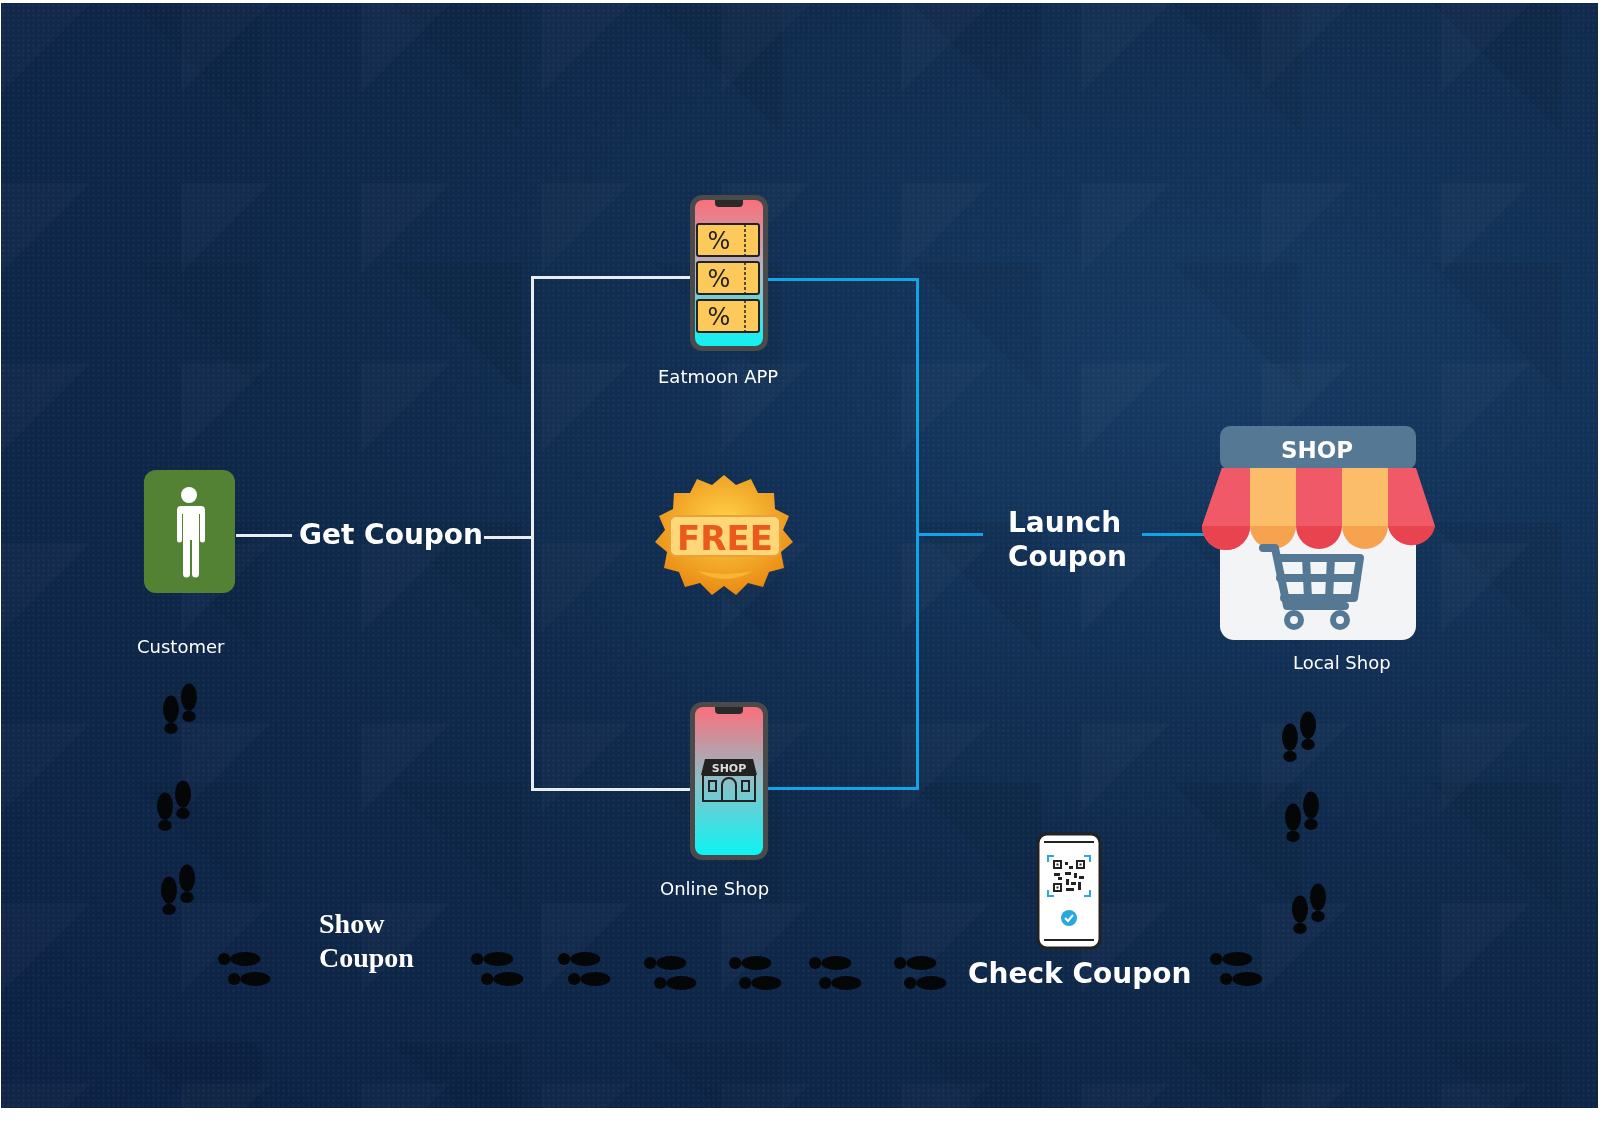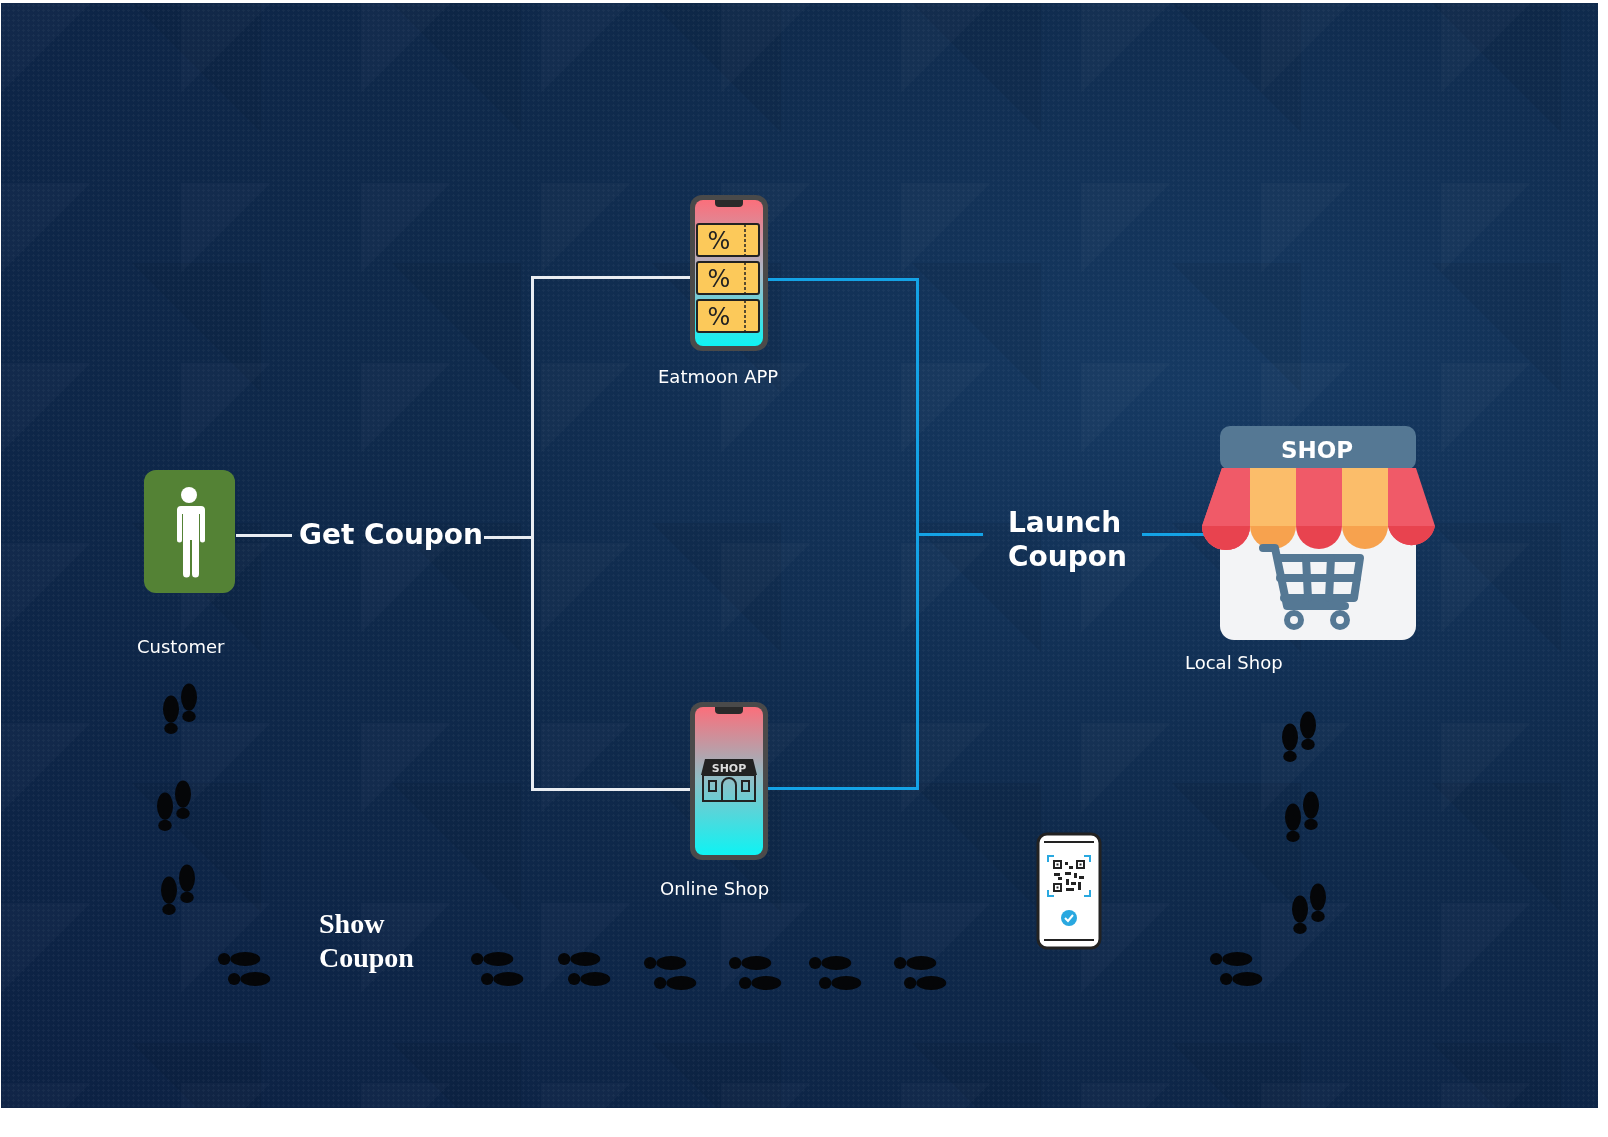--- a/index.html
+++ b/index.html
@@ -71,20 +71,34 @@
       </g>
       <g font-family="DejaVu Sans, sans-serif" font-size="24" fill="#222" text-anchor="middle">
         <text x="30" y="55">%</text>
           <text x="30" y="93">%</text>
           <text x="30" y="131">%</text>
       </g>
     </svg>
   </div>
   <div class="lbl" style="left:657px;top:363px;">Eatmoon APP</div>
 
+  <div class="abs" style="left:651px;top:470px;width:145px;height:128px;">
+    <svg width="145" height="128" viewBox="0 0 145 128">
+      <defs>
+        <radialGradient id="gb" cx="0.5" cy="0.4" r="0.6">
+          <stop offset="0" stop-color="#ffd34a"></stop>
+            <stop offset="1" stop-color="#e98a12"></stop>
+        </radialGradient>
+      </defs>
+      <polygon fill="url(#gb)" points="72,2 84,12 99,6 106,20 122,20 123,36 137,43 131,57 141,69 129,79 132,95 117,99 111,114 96,110 84,122 72,113 60,122 48,110 33,114 27,99 12,95 15,79 3,69 13,57 7,43 21,36 22,20 38,20 45,6 60,12"></polygon>
+      <rect x="18" y="43" width="110" height="40" rx="6" fill="#ffd778" stroke="#e9a23a" stroke-width="2"></rect>
+      <path d="M45 98 q28 16 56 0 q-28 6 -56 0z" fill="#f7b436"></path>
+      <text x="73" y="77" text-anchor="middle" font-family="DejaVu Sans, sans-serif" font-weight="bold" font-size="34" fill="#ea5a1a">FREE</text>
+    </svg>
+  </div>
 
   <div class="abs" style="left:688px;top:698px;width:80px;height:160px;">
     <svg width="80" height="160" viewBox="0 0 80 160">
       <defs>
         <linearGradient id="g2" x1="0" y1="0" x2="0" y2="1">
           <stop offset="0" stop-color="#fb6f7b"></stop>
             <stop offset="0.5" stop-color="#8cc0c8"></stop>
             <stop offset="1" stop-color="#0ef3f3"></stop>
         </linearGradient>
       </defs>
@@ -128,21 +142,21 @@
         <path d="M63 124 h12 l12 58 h58"></path>
         <path d="M78 134 h82 l-6 40 h-70"></path>
         <line x1="106" y1="134" x2="108" y2="174"></line>
         <line x1="131" y1="134" x2="129" y2="174"></line>
         <line x1="80" y1="154" x2="157" y2="154"></line>
       </g>
       <circle cx="94" cy="196" r="7" fill="none" stroke="#557894" stroke-width="6"></circle>
       <circle cx="140" cy="196" r="7" fill="none" stroke="#557894" stroke-width="6"></circle>
     </svg>
   </div>
-  <div class="lbl" style="left:1184px;top:649px;">Local Shop</div>
+  <div class="lbl" style="left:1292px;top:649px;">Local Shop</div>
 
   <div class="abs" style="left:1035px;top:829px;width:66px;height:118px;">
     <svg width="66" height="118" viewBox="0 0 66 118">
       <rect x="2" y="2" width="62" height="114" rx="9" fill="#fff" stroke="#222" stroke-width="3"></rect>
       <line x1="8" y1="10" x2="58" y2="10" stroke="#222" stroke-width="2"></line>
       <line x1="8" y1="108" x2="58" y2="108" stroke="#222" stroke-width="2"></line>
       <g stroke="#29a8e0" stroke-width="2" fill="none">
         <path d="M12 30 v-6 h6"></path>
           <path d="M48 24 h6 v6"></path>
           <path d="M12 58 v6 h6"></path>
@@ -172,20 +186,21 @@
       <g fill="#222">
         <rect x="20.5" y="31.5" width="2" height="2"></rect>
           <rect x="43.5" y="31.5" width="2" height="2"></rect>
           <rect x="20.5" y="54.5" width="2" height="2"></rect>
       </g>
       <circle cx="33" cy="86" r="8" fill="#29a8e0"></circle>
       <path d="M29 86 l3 3 l5 -6" stroke="#fff" stroke-width="2" fill="none"></path>
     </svg>
   </div>
 
+  <div class="big" style="left:967px;top:954px;">Check Coupon</div>
 
   <div class="big" style="left:318px;top:904px;width:120px;font-family:Liberation Serif, serif;">
     <div>Show</div>
     <div>Coupon</div>
   </div>
 
   <div id="footprints">
       <svg width="46" height="60" style="position: absolute; left: 158px; top: 675px;">
         <g transform="translate(12,36) rotate(0)">
           <ellipse cx="0" cy="-4.8" rx="8" ry="13.600000000000001" fill="#050608"></ellipse>

